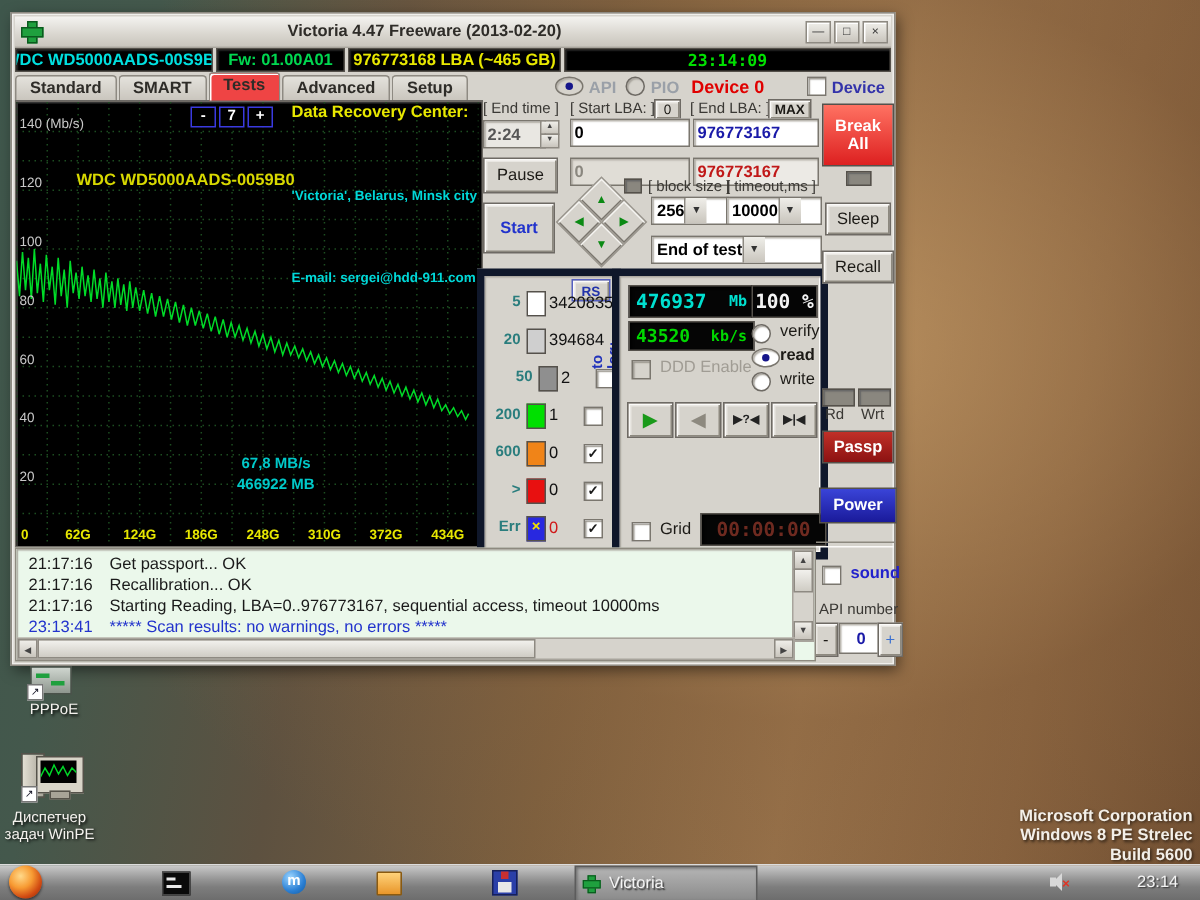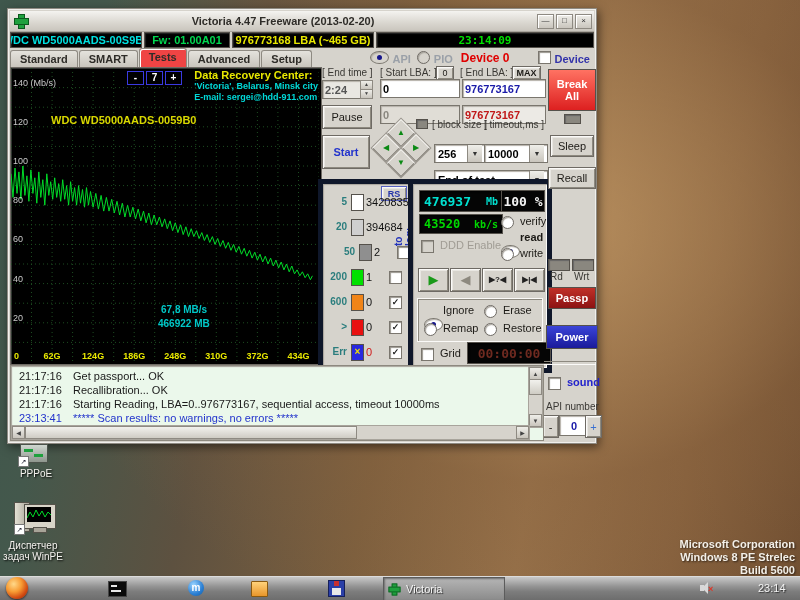--- a/index.html
+++ b/index.html
@@ -41,32 +41,32 @@
   
   .graph{left:2px;top:58px;width:310px;height:296px;background:#000;border:1px solid #6e6a64;box-shadow:inset 1px 1px 0 #333;}
   .graph svg{position:absolute;left:0;top:0;}
   .ytick{fill:#c9c9c9;font:9px "Liberation Sans",sans-serif;}
   .xtick{fill:#e8e800;font:bold 9px "Liberation Sans",sans-serif;}
   .zctl{left:116px;top:3px;display:flex;gap:2px;}
   .zbox{min-width:9px;padding:0 3px;border:1px solid #3a3ae0;color:#fff;background:#000;
         font-size:10px;font-weight:bold;line-height:12px;text-align:center;}
   .banner{right:3px;top:2px;text-align:left;line-height:11px;}
   .banner .b1{color:#e8e800;font-size:11px;font-weight:bold;}
-  .banner .b2{color:#00d8d8;font-size:9px;font-weight:bold;}
+  .banner .b2{color:#00d8d8;font-size:9px;font-weight:bold;margin-top:44px;}
   .drive-label{left:40px;top:46px;color:#d8d800;font-size:11px;font-weight:bold;}
   .ovl{color:#00c8c8;font-size:10px;font-weight:bold;}
   
   .btn{background:#d6d3cc;border:1px solid #6e6a64;
        box-shadow:inset 1px 1px 0 #fbfaf8,inset -1px -1px 0 #8d897f,inset 2px 2px 0 #e9e7e2;
        font-size:11px;color:#1c1a16;display:flex;align-items:center;justify-content:center;text-align:center;}
   .field{background:#fff;border:1px solid #7a766e;box-shadow:inset 1px 1px 1px #b5b1a9;
          font-size:11px;font-weight:bold;display:flex;align-items:center;padding:0 2px;}
   .lbl{font-size:10px;color:#3a3834;white-space:nowrap;}
   .sel{background:#fff;border:1px solid #7a766e;box-shadow:inset 1px 1px 1px #b5b1a9;
-       font-size:11px;font-weight:bold;display:flex;align-items:center;padding:0 3px;justify-content:space-between;margin-top:13px;}
+       font-size:11px;font-weight:bold;display:flex;align-items:center;padding:0 3px;justify-content:flex-start;}
   .dropbtn{width:14px;height:100%;background:linear-gradient(180deg,#efeee9,#c9c5bd);border-left:1px solid #8e8a82;
            font-size:7px;color:#333;display:flex;align-items:center;justify-content:center;}
   .spin{width:11px;height:8px;background:linear-gradient(180deg,#efeee9,#c9c5bd);border:1px solid #8e8a82;
         font-size:5px;color:#444;line-height:7px;text-align:center;}
   .dia{position:absolute;width:20px;height:20px;transform:rotate(45deg);background:#d6d3cc;
        box-shadow:inset 1px 1px 0 #f6f5f2,inset -1px -1px 0 #7a766e;border:1px solid #9a968e;}
   .dia span{display:block;transform:rotate(-45deg);text-align:center;line-height:20px;font-size:8px;color:#0b8a14;}
   
   .panel{background:#d6d3cc;border:5px solid #0f172a;box-shadow:inset 1px 1px 1px #a8a49c,inset -1px -1px 0 #fbfaf8;}
   .cnt-label{position:absolute;left:0;width:20px;text-align:right;font-size:10px;font-weight:bold;color:#2a7d7d;}
@@ -312,30 +312,20 @@
     <div class="btn tbtn" style="left:37px;top:84px">
         <span style="color:#8d897f">◀</span>
       </div>
     <div class="btn tbtn" style="left:69px;top:84px">
         <span style="font-size:8px;font-weight:bold;color:#222">▶?◀</span>
       </div>
     <div class="btn tbtn" style="left:101px;top:84px">
         <span style="font-size:8px;font-weight:bold;color:#222">▶|◀</span>
       </div>
 
-    <div class="abs gbox" style="left:4px;top:114px;width:124px;height:42px">
-      <span class="radio sel" style="position:absolute;left:6px;top:6px"></span>
-      <span class="rlab" style="position:absolute;left:21px;top:5px">Ignore</span>
-      <span class="radio" style="position:absolute;left:66px;top:6px"></span>
-      <span class="rlab" style="position:absolute;left:81px;top:5px">Erase</span>
-      <span class="radio" style="position:absolute;left:6px;top:24px"></span>
-      <span class="rlab" style="position:absolute;left:21px;top:23px">Remap</span>
-      <span class="radio" style="position:absolute;left:66px;top:24px"></span>
-      <span class="rlab" style="position:absolute;left:81px;top:23px">Restore</span>
-    </div>
 
     <span class="cb" style="position:absolute;left:8px;top:164px"></span>
     <span class="rlab" style="position:absolute;left:23px;top:163px">Grid</span>
     <div class="abs lcd" style="left:54px;top:158px;width:74px;height:20px;justify-content:center">
       <span class="v dim">00:00:00</span>
     </div>
   </div>
 
   <div class="abs bigbtn" style="left:540px;top:60px;width:46px;height:40px;background:linear-gradient(180deg,#ff7262,#dd2020)">Break All</div>
   <div class="abs led" style="left:556px;top:105px;width:15px;height:8px"></div>

